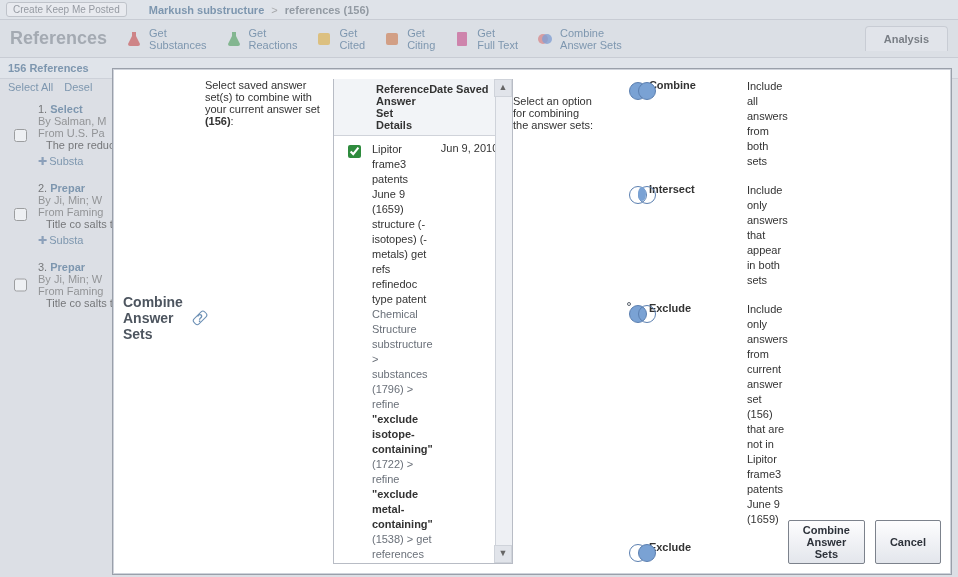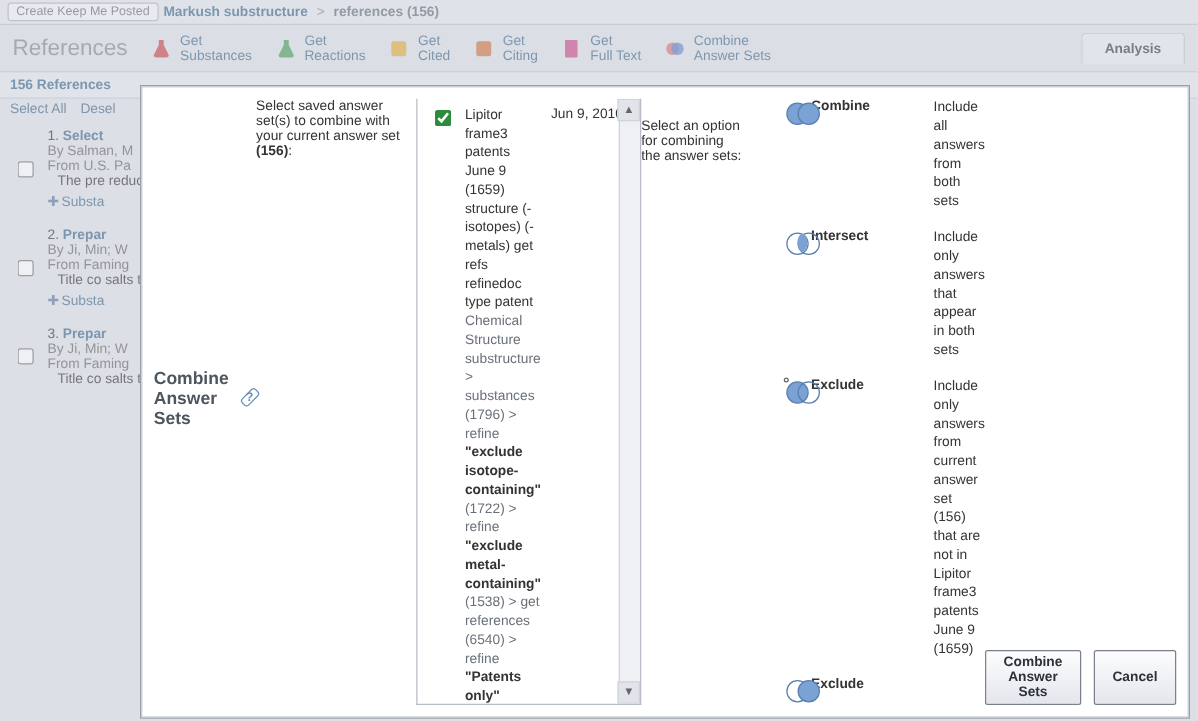--- a/index.html
+++ b/index.html
@@ -1,23 +1,23 @@
 <!DOCTYPE html>
 <html><head>
 <meta charset="utf-8">
 <style>
 html,body{margin:0;padding:0;font-family:Verdana,Arial,sans-serif;font-size:11px;background:#d5d9e0;color:#333;width:958px;height:577px;overflow:hidden}
 .bg-page{position:absolute;inset:0;filter:opacity(0.6);background:#e0e3e8}
-.topbar{display:flex;align-items:center;gap:4px;padding:2px 6px;background:#e6eaef;border-bottom:1px solid #c0c4cc}
+.topbar{display:flex;align-items:center;gap:22px;padding:2px 6px;background:#e6eaef;border-bottom:1px solid #c0c4cc}
 .kmp-btn{font-size:10px;background:#f5f6f9;border:1px solid #b0b4bc;border-radius:3px;padding:1px 6px;color:#6a6f78}
 .bread{color:#436a8e;font-weight:bold}
 .bread .sep{color:#888;font-weight:normal;margin:0 4px}
 .bread .cur{color:#66707a}
 .main-head{display:flex;align-items:center;padding:6px 10px;background:#dfe3e9;border-bottom:1px solid #c0c4cc}
-.ref-title{font-size:18px;font-weight:normal;color:#838b94;margin-right:18px}
+.ref-title{font-size:18px;font-weight:bold;color:#838b94;margin-right:18px}
 .tool{display:flex;align-items:center;gap:6px;margin-right:18px;color:#436a8e;font-size:11px}
 .tool .ticon{width:18px;height:18px;display:inline-block}
 .tool .lbl{line-height:12px}
 .right-tab{margin-left:auto;background:#e9ecf0;border:1px solid #c0c4cc;border-bottom:none;padding:6px 18px;color:#3a3f47;font-weight:bold;border-radius:4px 4px 0 0}
 .sub-head{padding:4px 8px;background:#e7ebf0;border-bottom:1px solid #c8ccd4;color:#436a8e;font-weight:bold}
 .sel-links{padding:2px 8px;color:#436a8e}
 .sel-links span{margin-right:8px;cursor:pointer}
 .result-list{padding:8px 10px}
 .ritem{display:flex;gap:8px;margin-bottom:14px}
 .ritem input{margin-top:3px}
@@ -176,20 +176,24 @@
       <span>Combine Answer Sets</span>
       <span class="help-ic">
           <span>?</span>
         </span>
     </div>
     <div class="instr">
       <span>Select saved answer set(s) to combine with your current answer set </span><b>(156)</b><span>:</span>
     </div>
 
     <div class="table-wrap">
+      <div class="thead">
+        <div class="c1">Reference Answer Set Details</div>
+        <div class="c2">Date Saved</div>
+      </div>
       <div class="trow">
         <div class="cb"><input type="checkbox" checked="" style=""></div>
         <div class="body">
           <span>Lipitor frame3 patents June 9 (1659)</span><br>
           <span>structure (-isotopes) (-metals) get refs refinedoc type patent</span><br>
           <span class="hist">
             <span>Chemical Structure substructure &gt; substances (1796) &gt; refine </span><b>"exclude isotope-containing"</b><span> (1722) &gt; refine </span><br>
             <b>"exclude metal-containing"</b><span> (1538) &gt; get references (6540) &gt; refine </span><b>"Patents only"</b><span> (1659)</span>
           </span>
         </div>

